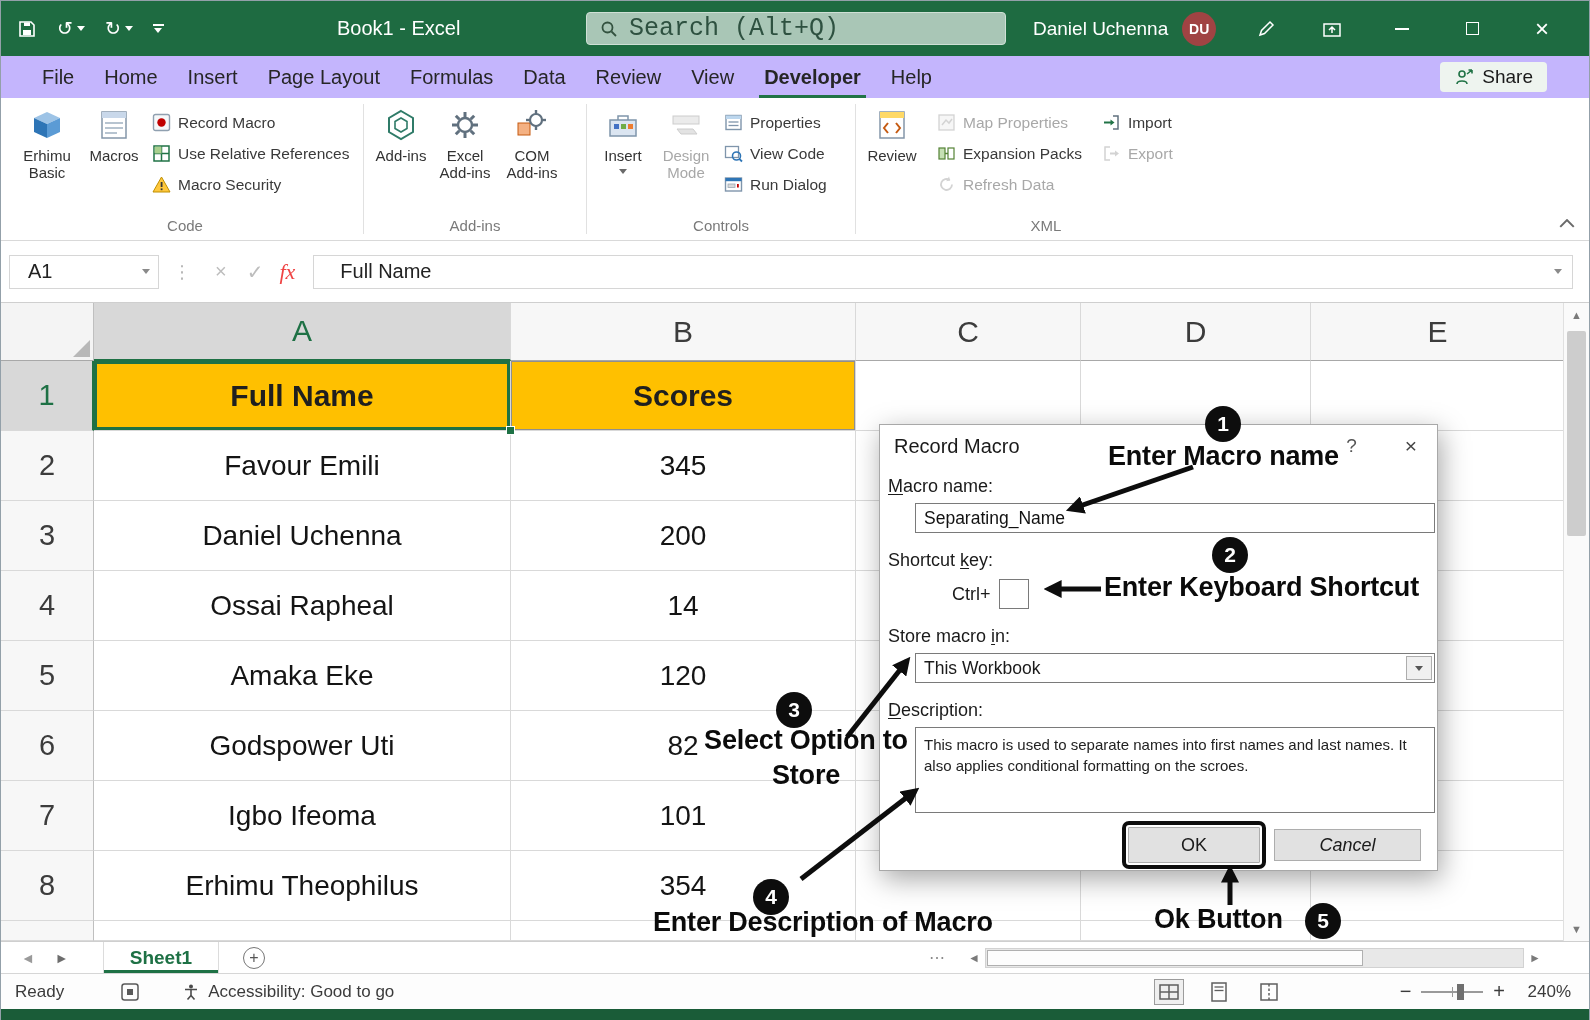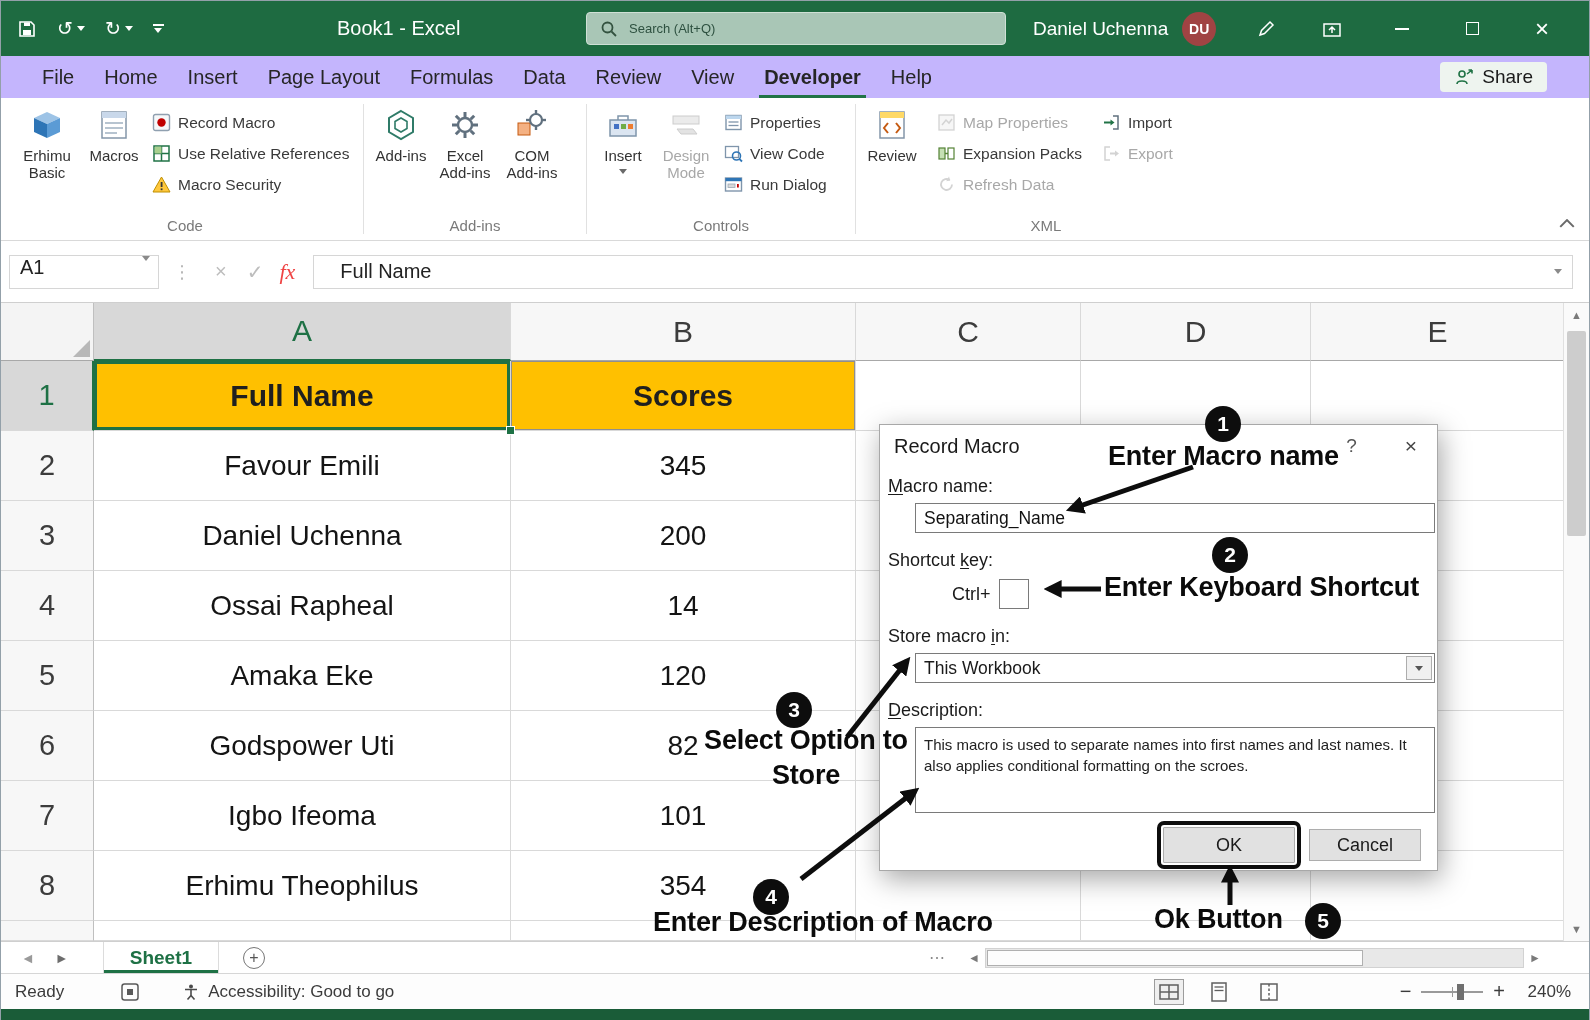--- a/index.html
+++ b/index.html
@@ -12,21 +12,21 @@
   .titlebar { position:relative; height:55px; background:#1E6B41; color:#fff; }
   .qat { position:absolute; left:16px; top:0; height:55px; display:flex; align-items:center; gap:20px; }
   .qat-btn { display:flex; align-items:center; gap:4px; color:#fff; }
   .glyph { font-size:19px; line-height:1; }
   .tri { width:0; height:0; border-left:4px solid transparent; border-right:4px solid transparent; border-top:5px solid #fff; }
   .tri-gray { border-top-color:#6a6a6a; }
   .qat-custom { display:flex; flex-direction:column; align-items:center; gap:2px; }
   .qat-custom .bar { width:11px; height:2px; background:#fff; }
   .tb-title { position:absolute; left:336px; top:0; line-height:55px; font-size:20px; color:#fff; }
   .tb-search { position:absolute; left:585px; top:11px; width:420px; height:33px; background:#a9c6b6; border:1px solid #cfe0d6; border-radius:4px; display:flex; align-items:center; padding:0 12px; gap:10px; }
-  .tb-search input { flex:1; border:none; background:transparent; outline:none; font-size:13px; color:#14532d; font-family:Liberation Sans, sans-serif; }
+  .tb-search input { flex:1; border:none; background:transparent; outline:none; font-size:25px; color:#14532d; font-family:Liberation Mono, monospace; }
   .tb-search input::placeholder { color:#2e5140; opacity:1; }
   .tb-account { position:absolute; left:1032px; top:0; height:55px; display:flex; align-items:center; gap:14px; }
   .tb-user { font-size:19px; }
   .avatar { width:34px; height:34px; border-radius:50%; background:#A04343; color:#fff; font-size:14px; font-weight:bold; display:flex; align-items:center; justify-content:center; }
   .tb-ico { position:absolute; top:0; height:55px; width:30px; display:flex; align-items:center; justify-content:center; }
   .minbar { width:14px; height:2px; background:#fff; display:inline-block; }
   .maxbox { width:13px; height:13px; border:1.5px solid #fff; display:inline-block; }
   .closex { font-size:24px; line-height:1; color:#fff; }
 
   
@@ -47,21 +47,21 @@
   .ricon { width:34px; height:34px; display:block; }
   .rsmall-col { display:flex; flex-direction:column; gap:10px; padding-top:10px; }
   .rsmall { display:flex; align-items:center; gap:7px; font-size:15.5px; color:#3a3a3a; padding:1px 3px; }
   .ricon-s { width:19px; height:19px; display:block; }
   .is-disabled { color:#a8a8a8 !important; }
   .is-disabled svg { opacity:.5; }
   .ribbon-collapse { position:absolute; right:14px; bottom:8px; }
 
   
   .formula-row { height:62px; background:#fff; border-bottom:1px solid #cfcfcf; display:flex; align-items:center; padding:0 16px 0 8px; }
-  .name-box { position:relative; width:150px; height:34px; background:#fff; border:1px solid #d6d6d6; display:flex; align-items:flex-start; padding-left:10px; font-size:20px; color:#222; }
+  .name-box { position:relative; width:150px; height:34px; background:#fff; border:1px solid #d6d6d6; display:flex; align-items:center; padding-left:18px; font-size:20px; color:#222; }
   .name-box .tri { position:absolute; right:8px; border-top-color:#8a8a8a; }
   .fdots { color:#b5b5b5; font-size:18px; margin:0 14px; }
   .fico { color:#bdbdbd; font-size:20px; margin:0 10px; }
   .fx { font-style:italic; font-family:"Liberation Serif", serif; color:#ef4444; font-size:22px; margin:0 10px 0 6px; }
   .formula-field { position:relative; flex:1; height:34px; background:#fff; border:1px solid #d6d6d6; display:flex; align-items:center; padding-left:26px; font-size:20px; color:#222; margin-left:8px; }
   .formula-field .tri { position:absolute; right:10px; border-top-color:#8a8a8a; }
 
   
   .sheet-area { position:relative; height:638px; }
   .grid { display:grid; grid-template-columns:93px 417px 345px 225px 230px 254px; grid-template-rows:58px repeat(8,70px) 20px; width:1564px; }
@@ -120,21 +120,21 @@
   .dlg-input { display:block; margin-left:27px; width:520px; height:30px; border:1px solid #7a7a7a; font-size:17.5px; padding:0 8px; color:#111; font-family:inherit; background:#fff; outline:none; }
   .mt16 { margin-top:16px; }
   .ctrl-row { margin-left:64px; margin-top:8px; display:flex; align-items:center; gap:8px; }
   .ctrl-box { width:30px; height:30px; border:1px solid #7a7a7a; background:#fff; }
   .combo { position:relative; margin-left:27px; width:520px; height:30px; border:1px solid #7a7a7a; display:flex; align-items:center; padding-left:8px; font-size:17.5px; background:#fff; }
   .combo-btn { position:absolute; right:2px; top:2px; bottom:2px; width:26px; background:#f0f0f0; border:1px solid #adadad; display:flex; align-items:center; justify-content:center; }
   .desc-box { margin-left:27px; margin-top:6px; width:520px; height:86px; border:1px solid #7a7a7a; padding:6px 8px; font-size:15px; line-height:1.4; color:#222; background:#fff; }
   .btn-row { display:flex; justify-content:flex-end; align-items:center; gap:14px; margin-top:14px; padding-right:4px; }
   .dlg-btn { background:#e1e1e1; border:1px solid #adadad; font-size:18px; color:#1a1a1a; }
   .btn-ok { width:132px; height:36px; outline:4px solid #0d0d0d; outline-offset:2px; border-radius:1px; }
-  .btn-cancel { width:112px; height:32px; }
+  .btn-cancel { width:147px; height:32px;font-style:italic; }
 
   
   .anno-layer { position:absolute; inset:0; z-index:40; pointer-events:none; }
   .anno-svg { position:absolute; left:0; top:0; }
   .anno-circle { position:absolute; width:36px; height:36px; border-radius:50%; background:#0d0d0d; color:#fff; font-size:21px; font-weight:bold; display:flex; align-items:center; justify-content:center; }
   .anno-label { position:absolute; font-size:27px; font-weight:800; color:#0b0b0b; white-space:nowrap; letter-spacing:-0.2px; }
   .anno-label.wrap { white-space:normal; width:210px; text-align:center; line-height:1.3; }
 </style>
 </head>
 <body>

